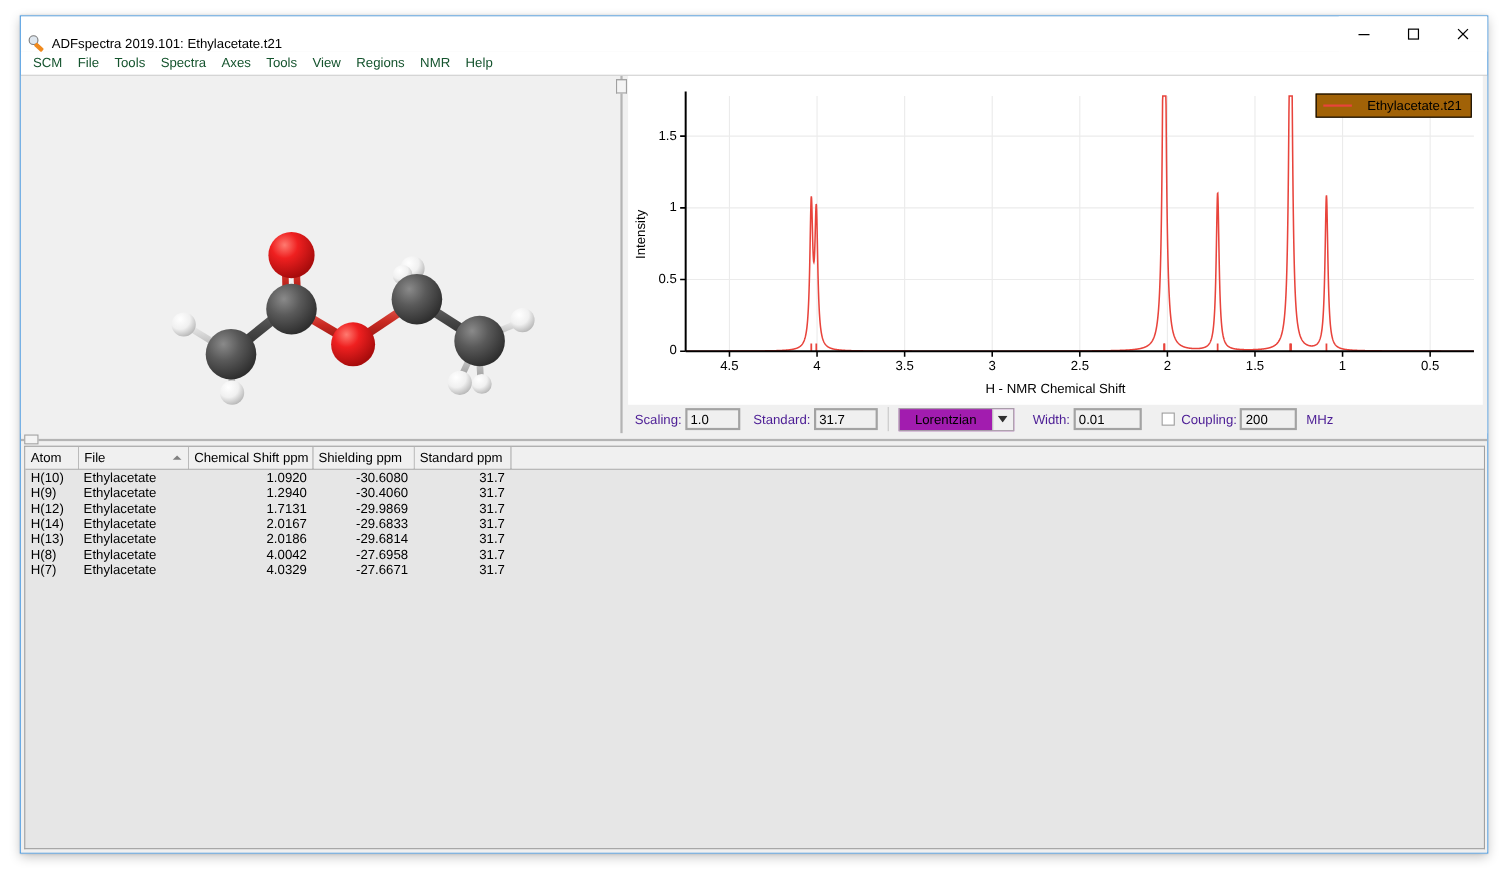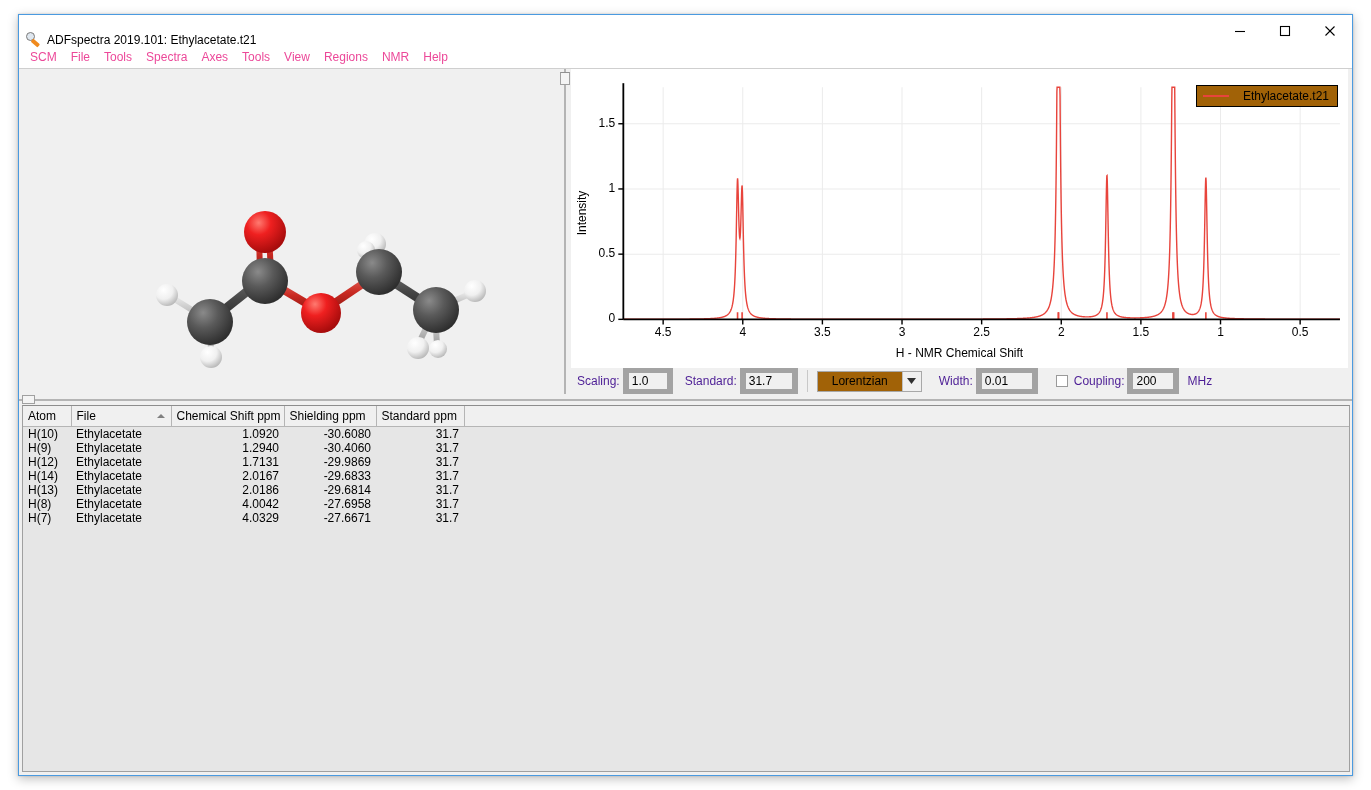--- a/index.html
+++ b/index.html
@@ -71,21 +71,21 @@
   .menubar {
     height: 21px;
     background: #ffffff;
     display: flex;
     align-items: center;
     padding-left: 4px;
     flex: none;
   }
   .menu-item {
     font-size: 12px;
-    color: #ec4899;
+    color: #14532d;
     padding: 2px 7px;
     white-space: nowrap;
     line-height: 15px;
   }
   
   .top-region {
     flex: none;
     height: 326px;
     display: flex;
     background: #f0f0f0;
@@ -138,42 +138,42 @@
     height: 26px;
     flex: none;
     display: flex;
     align-items: center;
     background: #f0f0f0;
     padding-left: 6px;
     gap: 0px;
   }
   .ctrl-label { font-size: 12px; color: #4c1d95; white-space: nowrap; }
   .ctrl-input {
-    border: 6px solid #a3a3a3;
+    border: 2px solid #a3a3a3;
     background: #f0f0f0;
     height: 19px;
     font-size: 12px;
     font-family: "Liberation Sans", sans-serif;
     padding: 8px 3px;
     color: #000;
     line-height: 17px;
     display: flex;
     align-items: center;
   }
   .ctrl-sep {
     width: 1px;
     height: 22px;
     background: #c8c8c8;
     margin: 0 9px;
   }
   .combo {
     display: flex;
     height: 21px;
     border: 1px solid #a8a8a8;
-    background: #a16207;
+    background: #a21caf;
   }
   .combo .val {
     width: 84px;
     font-size: 12px;
     display: flex; align-items: center; justify-content: center;
     color: #000;
   }
   .combo .arrow {
     width: 19px;
     border-left: 1px solid #c0c0c0;

